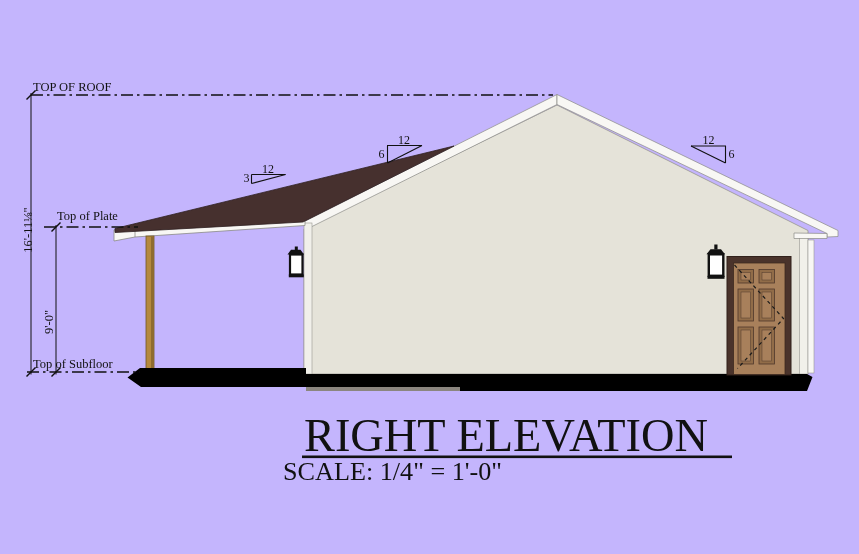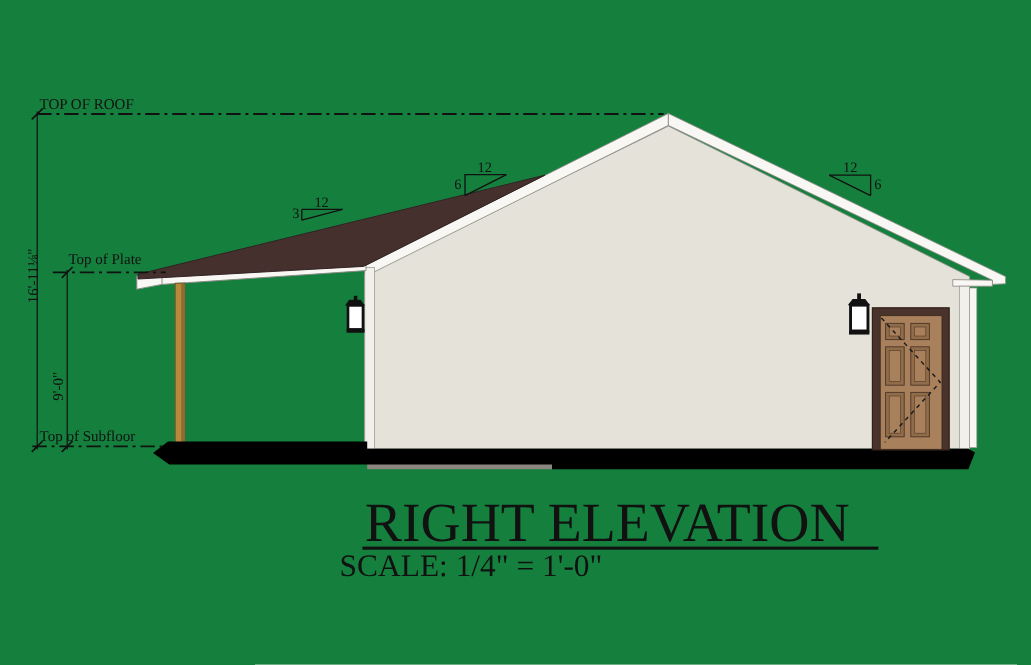--- a/index.html
+++ b/index.html
@@ -1,19 +1,19 @@
 <!DOCTYPE html>
 <html><head>
 <meta charset="utf-8">
 <style>
   html,body{margin:0;padding:0;background:#ffffff;}
   .sheet{
     position:relative;
     width:859px;height:554px;
-    background:#15803d;
+    background:#c4b5fd;
     overflow:hidden;
     font-family:"Liberation Serif","DejaVu Serif",serif;
   }
   svg{display:block;}
   text{fill:#111111;}
   .anno{font-size:12.5px;}
   .pitch{font-size:12px;}
   .dim{font-size:12.5px;}
   .title-text{font-size:46px;}
   .scale-text{font-size:26px;}

